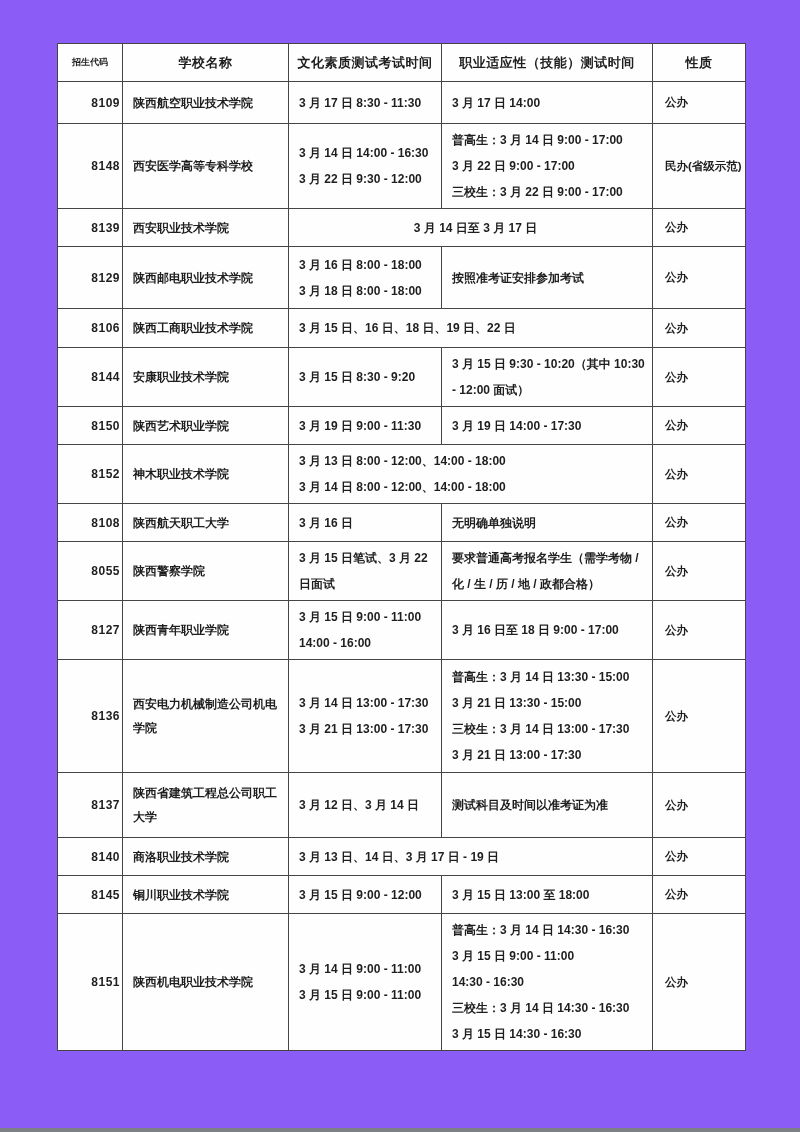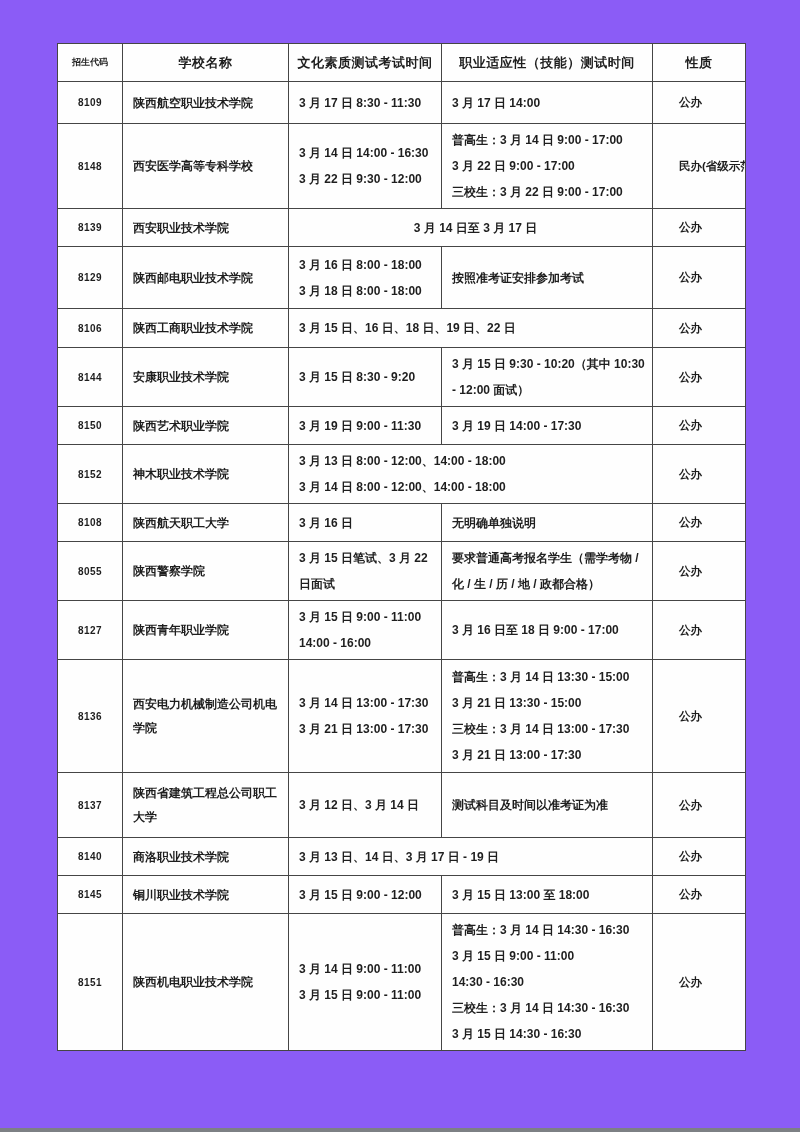--- a/index.html
+++ b/index.html
@@ -23,26 +23,26 @@
     color:#1e1e1e;
     font-weight:bold;
     padding:3px 10px;
     overflow:hidden;
   }
   .schedule thead tr{height:38px;}
   .schedule th{
     text-align:center;font-size:13px;padding:3px 4px;letter-spacing:0.5px;
   }
   .schedule th.code-h{font-size:9px;letter-spacing:0;}
-  td.code{text-align:center;font-size:10px;padding:3px 2px;letter-spacing:0.5px;}
+  td.code{text-align:right;font-size:12px;padding:3px 2px;letter-spacing:0.5px;}
   td.school{font-size:12px;line-height:24px;padding:3px 10px;}
   td.time{font-size:12px;padding:3px 10px;}
   td.time .line{line-height:26px;white-space:nowrap;}
   td.merged-center{text-align:center;padding-left:20px;}
-  td.nature{font-size:11.5px;padding:3px 6px 3px 26px;white-space:nowrap;letter-spacing:0;}
+  td.nature{font-size:11.5px;padding:3px 6px 3px 12px;white-space:nowrap;letter-spacing:0;}
   .bottom-bar{
     position:absolute;left:0;bottom:0;width:800px;height:4px;
   }
 </style>
 </head>
 <body style="background: rgb(253, 253, 253);">
 
 <div class="sheet">
 
   <table class="schedule">

